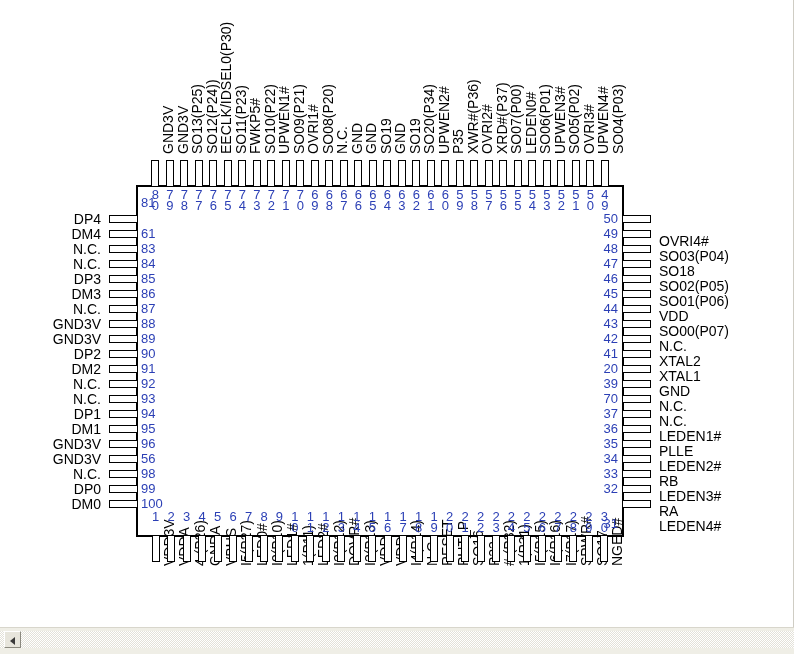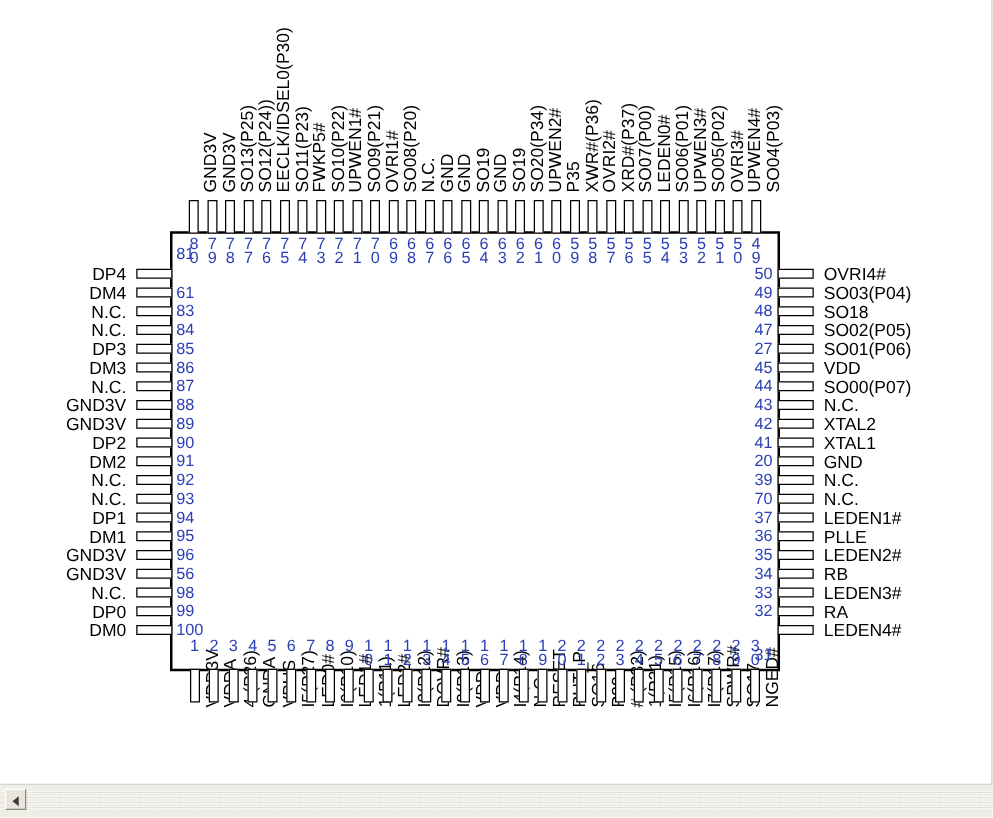--- a/index.html
+++ b/index.html
@@ -72,21 +72,21 @@
     color:#000;
     font-size:14px;
     font-family:"Liberation Sans", sans-serif;
     white-space:nowrap;
   }
   .lbl-rot{
     transform-origin:0 0;
     transform:rotate(-90deg);
   }
   .lbl-left{ text-align:right; }
-  .lbl-right{ text-align:left; }
+  .lbl-right{ text-align:left;margin-top:22px; }
 
   
   #scrollbar{
     position:absolute;
     left:0;bottom:0;width:794px;height:26px;
     background:#efeee6;
     border-top:1px solid #d8d6cc;
   }
   #sb-track{
     position:absolute;left:0;top:3px;width:794px;height:17px;
@@ -435,21 +435,21 @@
       <div class="pin-v" style="left: 622px; top: 229.5px;"></div>
       <div class="num num-right" style="left: 588px; top: 226.5px; line-height: 14px;">49</div>
       <div class="lbl lbl-right" style="left: 659px; top: 225.5px;">SO03(P04)</div>
       <div class="pin-v" style="left: 622px; top: 244.5px;"></div>
       <div class="num num-right" style="left: 588px; top: 241.5px; line-height: 14px;">48</div>
       <div class="lbl lbl-right" style="left: 659px; top: 240.5px;">SO18</div>
       <div class="pin-v" style="left: 622px; top: 259.5px;"></div>
       <div class="num num-right" style="left: 588px; top: 256.5px; line-height: 14px;">47</div>
       <div class="lbl lbl-right" style="left: 659px; top: 255.5px;">SO02(P05)</div>
       <div class="pin-v" style="left: 622px; top: 274.5px;"></div>
-      <div class="num num-right" style="left: 588px; top: 271.5px; line-height: 14px;">27</div>
+      <div class="num num-right" style="left: 588px; top: 271.5px; line-height: 14px;">46</div>
       <div class="lbl lbl-right" style="left: 659px; top: 270.5px;">SO01(P06)</div>
       <div class="pin-v" style="left: 622px; top: 289.5px;"></div>
       <div class="num num-right" style="left: 588px; top: 286.5px; line-height: 14px;">45</div>
       <div class="lbl lbl-right" style="left: 659px; top: 285.5px;">VDD</div>
       <div class="pin-v" style="left: 622px; top: 304.5px;"></div>
       <div class="num num-right" style="left: 588px; top: 301.5px; line-height: 14px;">44</div>
       <div class="lbl lbl-right" style="left: 659px; top: 300.5px;">SO00(P07)</div>
       <div class="pin-v" style="left: 622px; top: 319.5px;"></div>
       <div class="num num-right" style="left: 588px; top: 316.5px; line-height: 14px;">43</div>
       <div class="lbl lbl-right" style="left: 659px; top: 315.5px;">N.C.</div>

